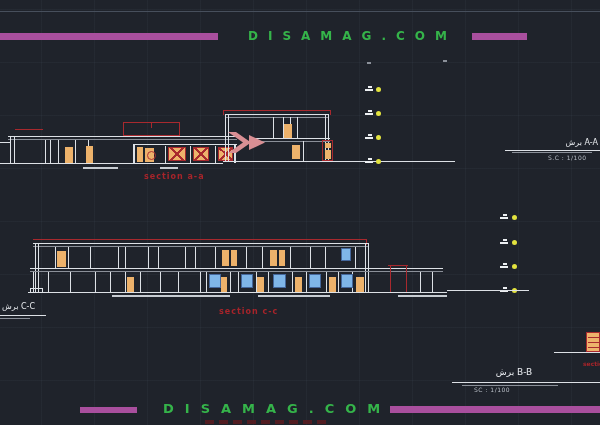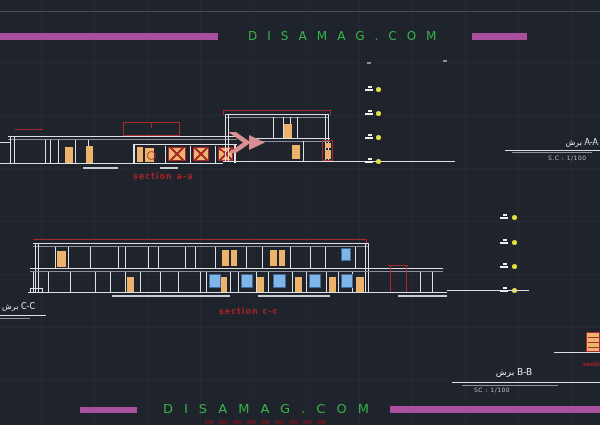--- a/index.html
+++ b/index.html
@@ -21,21 +21,21 @@
   .xb{box-sizing:border-box;border:1px solid #a8292e;background-color:#edb26b;
       background-image:linear-gradient(45deg,transparent 44%,#a8292e 44%,#a8292e 56%,transparent 56%),
                        linear-gradient(135deg,transparent 44%,#a8292e 44%,#a8292e 56%,transparent 56%);}
   .redbox{box-sizing:border-box;border:1px solid #a8292e;}
   .yc{width:5px;height:5px;border-radius:50%;background:#e3e33f;}
   .lm{background:#eceff2;}
   .lvl{width:18px;height:7px;}
   .txt-red{color:#a6242a;font-weight:bold;font-size:8px;letter-spacing:1px;white-space:nowrap;}
   .txt-ar{color:#e8ebef;font-size:8px;white-space:nowrap;}
   .txt-scale{color:#b9bfc7;font-size:6px;letter-spacing:.5px;white-space:nowrap;}
-  .brand{color:#35b44a;font-weight:normal;white-space:nowrap;}
+  .brand{color:#35b44a;font-weight:bold;white-space:nowrap;}
   .pbar{background:#a94f9e;}
 </style>
 </head>
 <body>
 
 <div id="page">
 
   <i style="left:0;top:11px;width:600px;height:1px;background:#474f5c;"></i>
 
   <i class="pbar" style="left:0;top:33px;width:218px;height:7px;"></i>
@@ -96,21 +96,21 @@
     <i class="org" style="left:292px;top:145px;width:8px;height:14px;"></i>
     <svg style="position:absolute;left:227px;top:129px;" width="40" height="27" viewBox="0 0 40 27">
       <polygon points="1,3 9,3 24,13.5 9,24 1,24 16,13.5" fill="#d98f94"></polygon>
       <polygon points="22,6 38,13.5 22,21" fill="#d98f94"></polygon>
     </svg>
     <i class="redbox" style="left:322px;top:140px;width:11px;height:21px;">
       <i class="org" style="left:2px;top:2px;width:6px;height:5px;"></i>
       <i class="org" style="left:2px;top:9px;width:6px;height:9px;"></i>
     </i>
     <i class="wl" style="left:223px;top:161px;width:232px;height:1px;"></i>
-    <div class="lbl txt-red" style="left:133px;top:172px;">section a-a</div>
+    <div class="lbl txt-red" style="left:144px;top:172px;">section a-a</div>
   </div>
 
   <div>
     <i class="gl" style="left:367px;top:62px;width:4px;height:2px;"></i>
     <i class="gl" style="left:443px;top:60px;width:4px;height:2px;"></i>
     <span class="lvl" style="left:365px;top:86px;">
       <i class="lm" style="left:0;top:3px;width:8px;height:2px;"></i>
         <i class="lm" style="left:3px;top:0;width:4px;height:2px;"></i>
         <i class="yc" style="left:11px;top:1px;"></i>
     </span>

